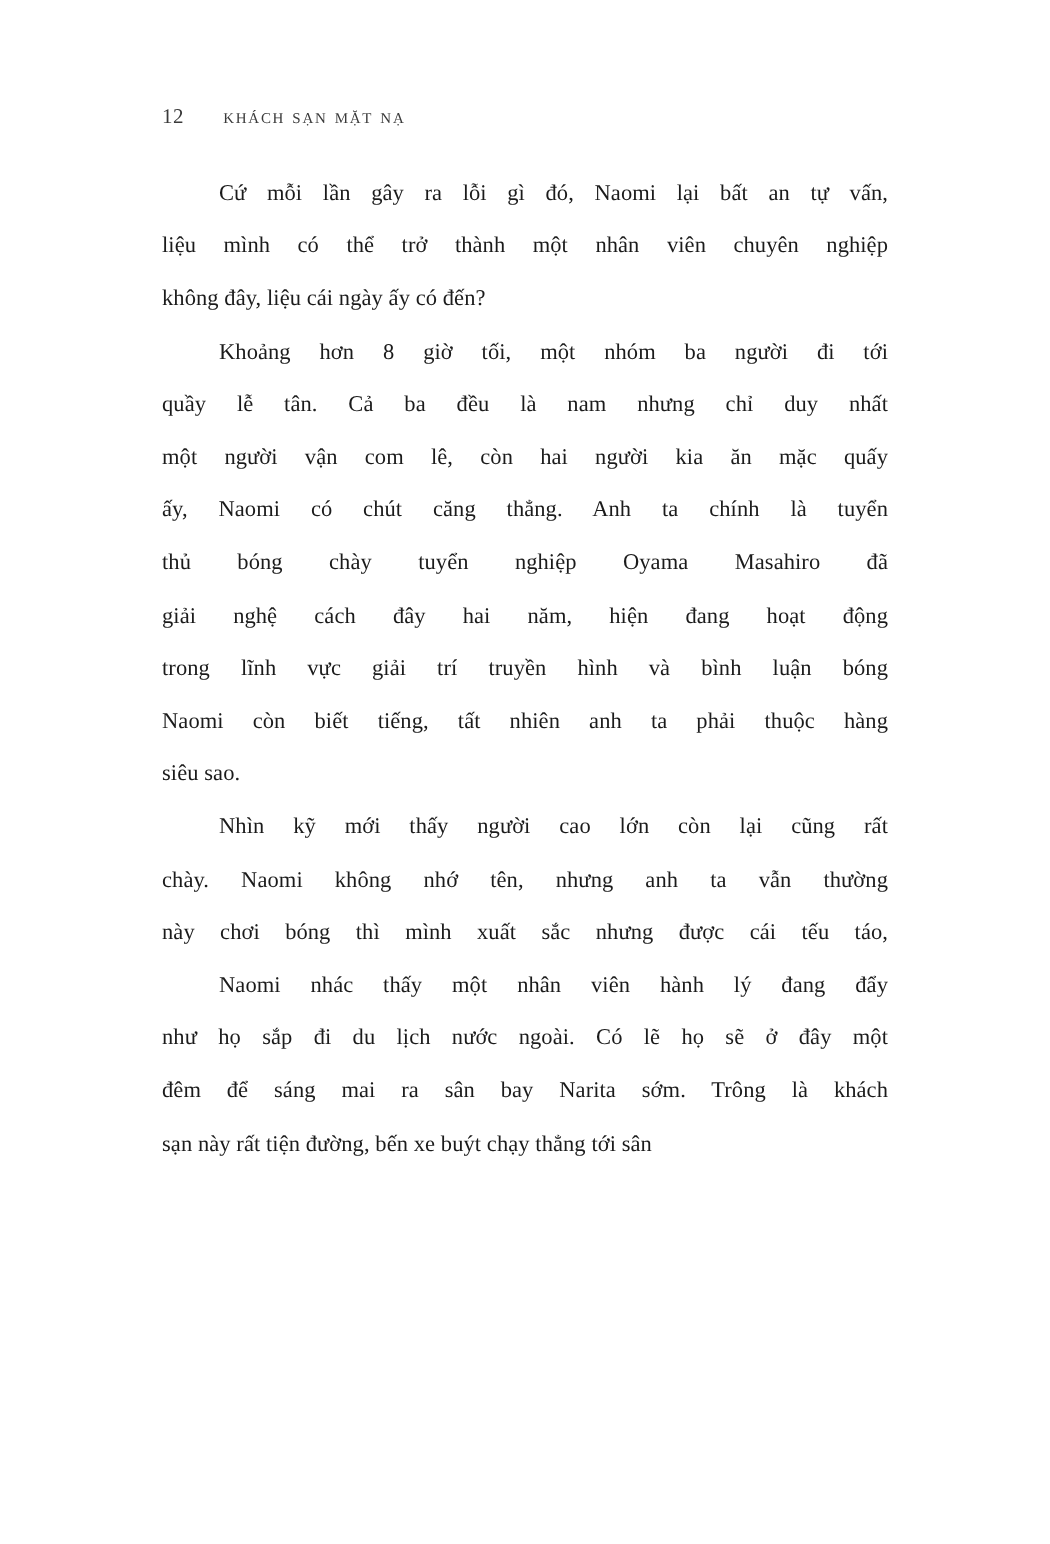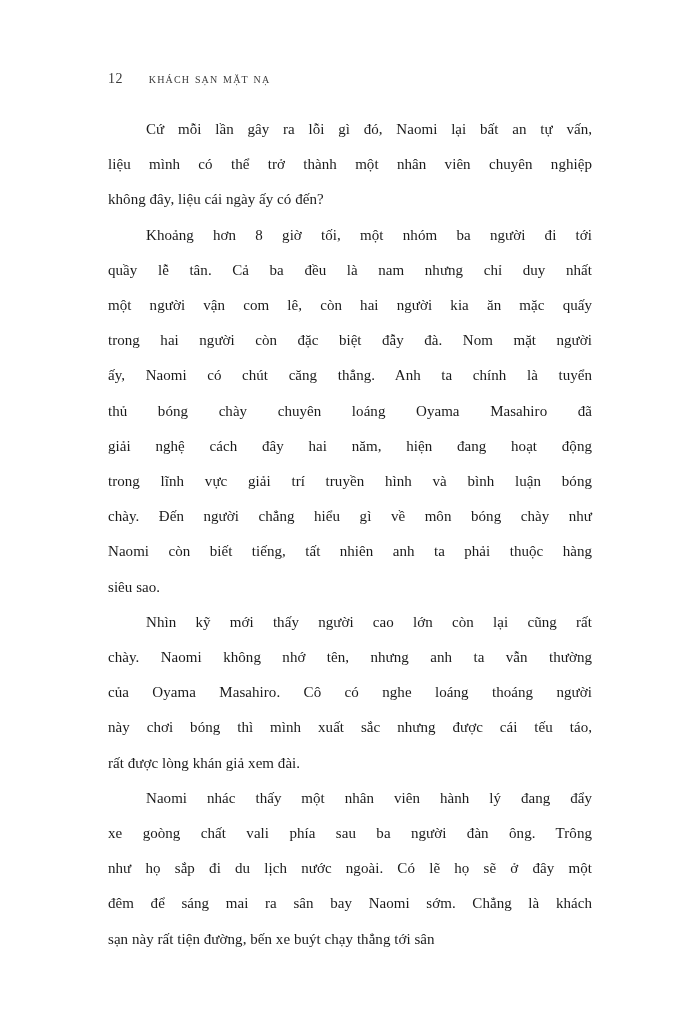--- a/index.html
+++ b/index.html
@@ -94,38 +94,33 @@
   <div class="text-block">
       <p class="para">
         <span class="line indent"><span class="ind"></span>Cứ mỗi lần gây ra lỗi gì đó, Naomi lại bất an tự vấn,</span>
         <span class="line">liệu mình có thể trở thành một nhân viên chuyên nghiệp</span>
         <span class="line flush">không đây, liệu cái ngày ấy có đến?</span>
       </p>
       <p class="para">
         <span class="line indent"><span class="ind"></span>Khoảng hơn 8 giờ tối, một nhóm ba người đi tới</span>
         <span class="line">quầy lễ tân. Cả ba đều là nam nhưng chỉ duy nhất</span>
         <span class="line">một người vận com lê, còn hai người kia ăn mặc quấy</span>
-        <span class="line">trong hai người còn đặc biệt đẫy đà. Nom mặt người</span>
         <span class="line">ấy, Naomi có chút căng thẳng. Anh ta chính là tuyển</span>
-        <span class="line">thủ bóng chày chuyên loáng Oyama Masahiro đã</span>
+        <span class="line">thủ bóng chày tuyển nghiệp Oyama Masahiro đã</span>
         <span class="line">giải nghệ cách đây hai năm, hiện đang hoạt động</span>
         <span class="line">trong lĩnh vực giải trí truyền hình và bình luận bóng</span>
-        <span class="line">chày. Đến người chẳng hiểu gì về môn bóng chày như</span>
         <span class="line">Naomi còn biết tiếng, tất nhiên anh ta phải thuộc hàng</span>
         <span class="line flush">siêu sao.</span>
       </p>
       <p class="para">
         <span class="line indent"><span class="ind"></span>Nhìn kỹ mới thấy người cao lớn còn lại cũng rất</span>
         <span class="line">chày. Naomi không nhớ tên, nhưng anh ta vẫn thường</span>
-        <span class="line">của Oyama Masahiro. Cô có nghe loáng thoáng người</span>
         <span class="line">này chơi bóng thì mình xuất sắc nhưng được cái tếu táo,</span>
-        <span class="line flush">rất được lòng khán giả xem đài.</span>
       </p>
       <p class="para">
         <span class="line indent"><span class="ind"></span>Naomi nhác thấy một nhân viên hành lý đang đẩy</span>
-        <span class="line">xe goòng chất vali phía sau ba người đàn ông. Trông</span>
         <span class="line">như họ sắp đi du lịch nước ngoài. Có lẽ họ sẽ ở đây một</span>
-        <span class="line">đêm để sáng mai ra sân bay Naomi sớm. Chẳng là khách</span>
+        <span class="line">đêm để sáng mai ra sân bay Narita sớm. Trông là khách</span>
         <span class="line flush">sạn này rất tiện đường, bến xe buýt chạy thẳng tới sân</span>
       </p>
     </div>
 
 </div>
 
 </body></html>

